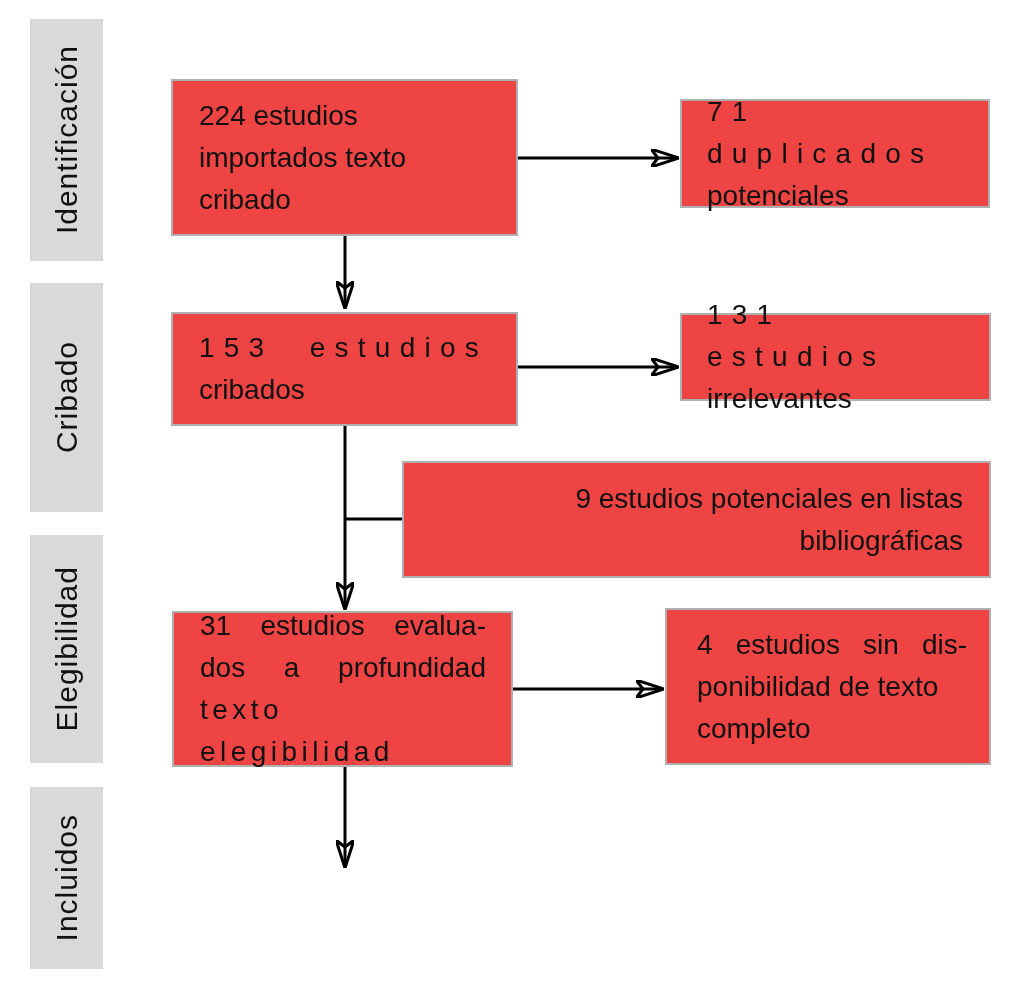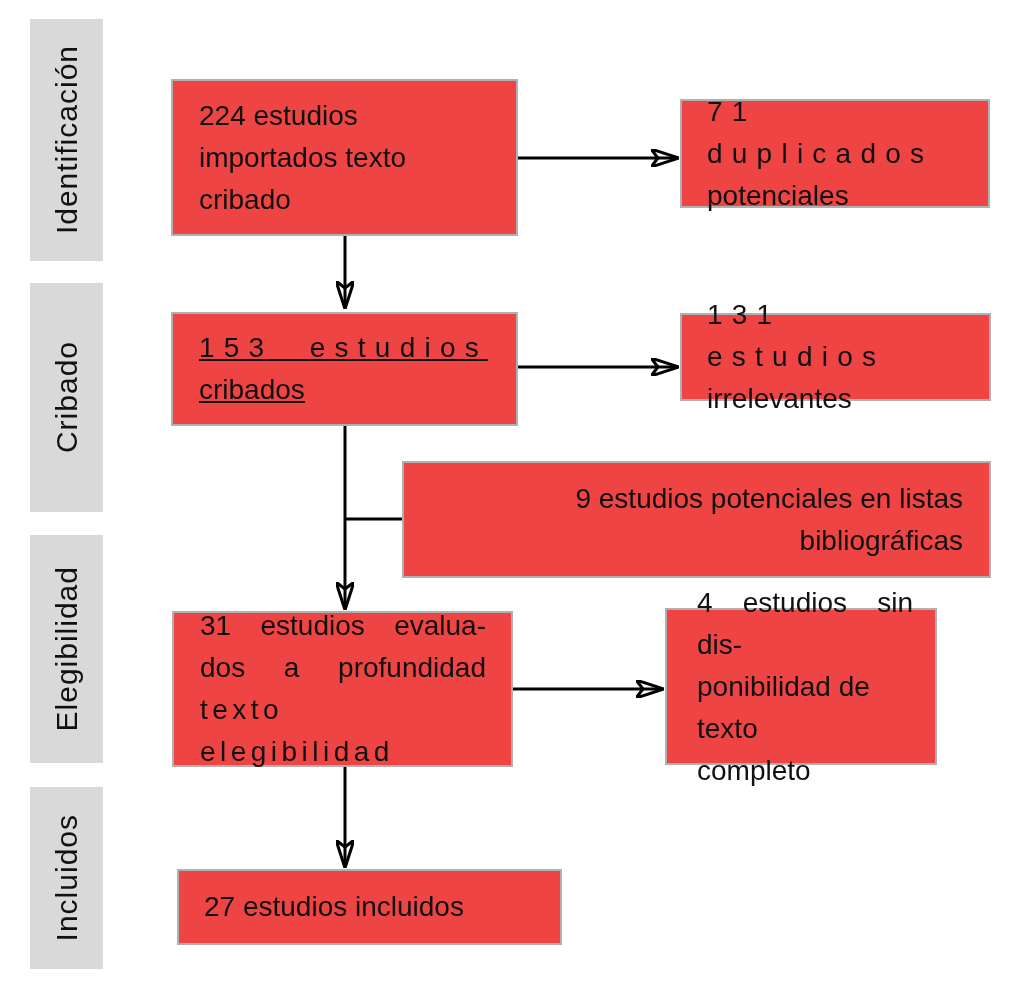--- a/index.html
+++ b/index.html
@@ -47,25 +47,25 @@
     z-index:2;
   }
   .fbox .ln{display:block;}
   
   .j-char{text-align:justify;text-align-last:justify;letter-spacing:.33em;}
   .j-char2{text-align:justify;text-align-last:justify;letter-spacing:.16em;}
   .j-word{text-align:justify;text-align-last:justify;}
 
   #box-imported {left:171px;top:79px; width:347px;height:157px;padding:0 28px 0 26px;}
   #box-duplicates{left:680px;top:99px; width:310px;height:109px;padding:0 36px 0 25px;}
-  #box-screened {left:171px;top:312px;width:347px;height:114px;padding:0 28px 0 26px;text-decoration:underline;}
+  #box-screened {left:171px;top:312px;width:347px;height:114px;padding:0 28px 0 26px;}
   #box-irrelevant{left:680px;top:313px;width:311px;height:88px;padding:0 24px 0 25px;}
   #box-reflists {left:402px;top:461px;width:589px;height:117px;padding:0 26px 0 24px;text-align:right;}
   #box-fulltext {left:172px;top:611px;width:341px;height:156px;padding:0 25px 0 26px;}
-  #box-nofulltext{left:665px;top:608px;width:272px;height:157px;padding:0 22px 0 30px;}
+  #box-nofulltext{left:665px;top:608px;width:326px;height:157px;padding:0 22px 0 30px;}
   #box-included {left:177px;top:869px;width:385px;height:76px;padding:0 24px 0 25px;}
 
   #connectors{position:absolute;left:0;top:0;z-index:1;}
   #connectors path, #connectors line{stroke:var(--line);stroke-width:3;fill:none;}
 </style>
 </head>
 <body>
 
 <div id="canvas">
 
@@ -128,17 +128,14 @@
     <span class="ln j-word">dos a profundidad</span>
     <span class="ln j-char2">texto elegibilidad</span>
   </div>
 
   <div class="fbox" id="box-nofulltext">
     <span class="ln j-word">4 estudios sin dis-</span>
     <span class="ln">ponibilidad de texto</span>
     <span class="ln">completo</span>
   </div>
 
-  <div class="fbox" id="box-included">
-    <span class="ln">27 estudios incluidos</span>
-  </div>
 
 </div>
 
 </body></html>

